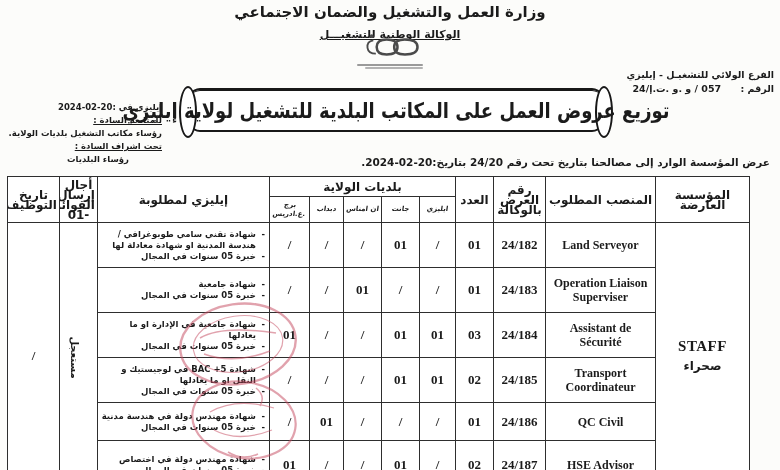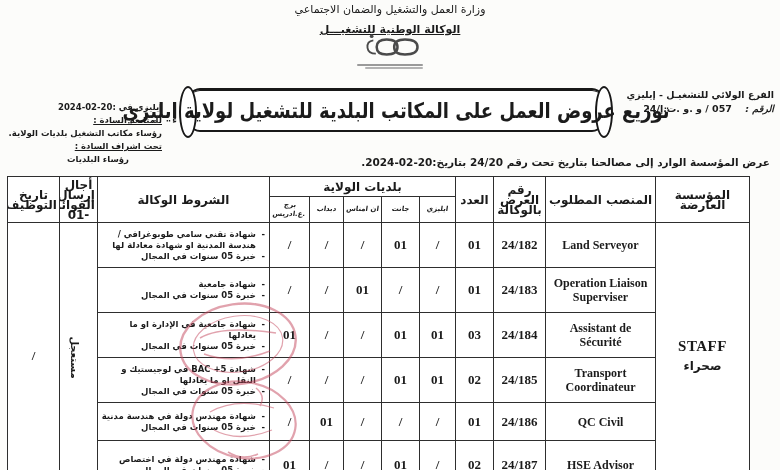--- a/index.html
+++ b/index.html
@@ -4,35 +4,35 @@
 <style>
   html,body{margin:0;padding:0;}
   body{
     width:780px;height:470px;position:relative;overflow:hidden;
     background:#fcfcfa;color:#1b1b1b;
     font-family:"DejaVu Sans",sans-serif;
     -webkit-font-smoothing:antialiased;
   }
   
   .ministry{position:absolute;top:3px;left:0;width:780px;text-align:center;}
-  .ministry .l1{font-size:11px;font-weight:normal;}
+  .ministry .l1{font-size:15px;font-weight:bold;}
   .ministry .l2{font-size:11px;font-weight:bold;margin-top:7px;letter-spacing:.5px;text-decoration:underline;}
   
   .logo{position:absolute;top:32px;left:347px;width:86px;text-align:center;}
   .logo svg{display:block;margin:0 auto;}
   .logo .cap{margin:1px auto 0;width:66px;}
   .logo .cap .bar{height:2px;background:#9a9a9a;margin-top:1.5px;border-radius:1px;}
   .logo .cap .bar.b2{width:58px;margin-left:4px;background:#b3b3b3;}
   
   .left-block{position:absolute;top:70px;left:4px;width:158px;direction:rtl;text-align:right;font-size:8.5px;font-weight:bold;line-height:13px;margin-top:31px;}
   .left-block .u{text-decoration:underline;}
   .left-block .indent{padding-left:30px;text-align:center;}
   
-  .right-block{position:absolute;top:88px;right:6px;width:175px;direction:rtl;text-align:right;font-size:9.5px;font-weight:bold;line-height:14px;}
-  .right-block .gap{margin-left:10px;font-style:italic;}
+  .right-block{position:absolute;top:68px;right:6px;width:175px;direction:rtl;text-align:right;font-size:9.5px;font-weight:bold;line-height:14px;}
+  .right-block .gap{margin-left:16px;}
   
   .title-frame{
     position:absolute;top:88px;left:184px;width:420px;height:40px;
     border:2px solid #181818;border-radius:16px/22px;
     box-shadow:inset 0 2px 0 -1px #181818;
     display:flex;align-items:center;justify-content:center;background:#fff;
   }
   .title-frame .curl{position:absolute;top:-4px;width:14px;height:48px;border:2px solid #181818;border-radius:50%;background:#fff;}
   .title-frame .curl.lft{left:-7px;}
   .title-frame .curl.rgt{right:-7px;}
@@ -132,21 +132,21 @@
       <col style="width:38px">
       <col style="width:52px">
   </colgroup>
   <thead>
     <tr style="height:20px">
       <th rowspan="2" class="h-main">المؤسسة العارضة</th>
       <th rowspan="2" class="h-main">المنصب المطلوب</th>
       <th rowspan="2" class="h-main">رقم العرض بالوكالة</th>
       <th rowspan="2" class="h-main">العدد</th>
       <th colspan="5" class="h-main">بلديات الولاية</th>
-      <th rowspan="2" class="h-main">الشروط الوكالة</th>
+      <th rowspan="2" class="h-main">إيليزي لمطلوبة</th>
       <th rowspan="2" class="h-main">أجال إرسال القوائم- -01</th>
       <th rowspan="2" class="h-main">تاريخ التوظيف</th>
     </tr>
     <tr style="height:26px">
       <th>
           <span class="h-muni">ايليزي</span>
         </th>
       <th>
           <span class="h-muni">جانت</span>
         </th>

